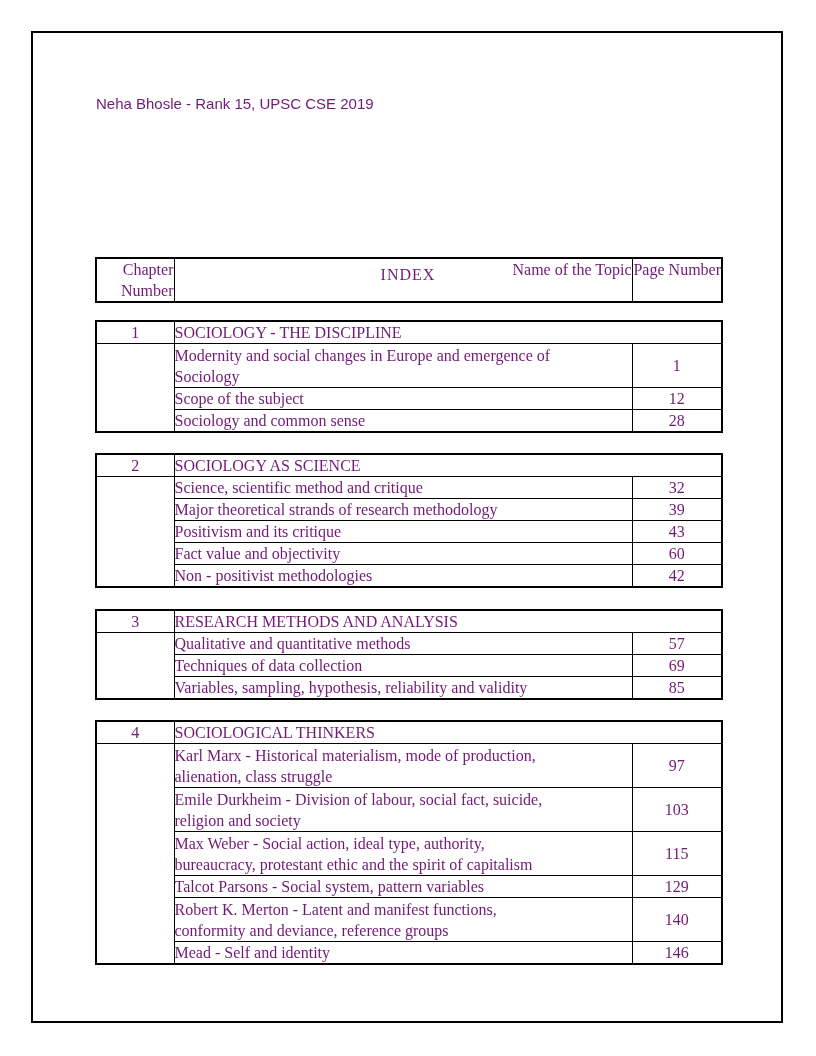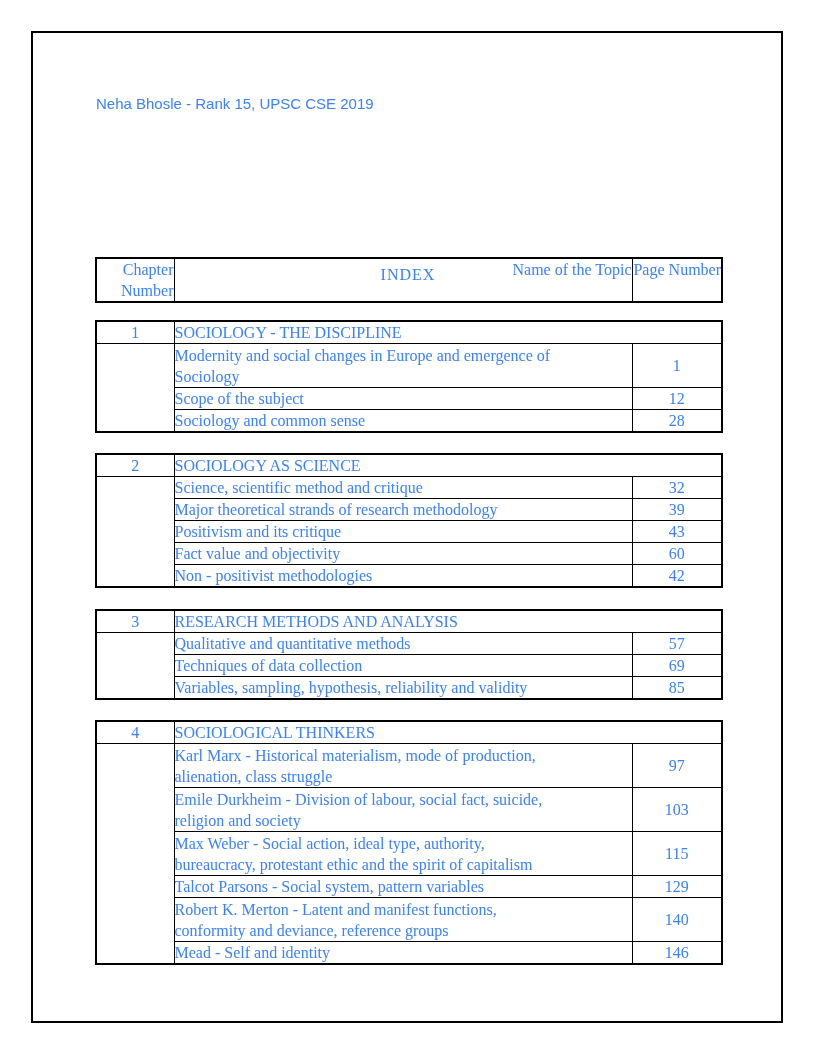--- a/index.html
+++ b/index.html
@@ -1,21 +1,21 @@
 <!DOCTYPE html>
 <html><head>
 <meta charset="utf-8">
 <style>
   html, body { margin: 0; padding: 0; background: #ffffff; }
   .sheet {
     position: relative;
     width: 816px;
     height: 1056px;
     background: #ffffff;
-    color: #3b82f6;
+    color: #701a75;
     font-family: "Liberation Serif", serif;
     overflow: hidden;
     border-radius: 20px;
   }
   .page-border {
     position: absolute;
     left: 31px;
     top: 31px;
     width: 748px;
     height: 988px;

